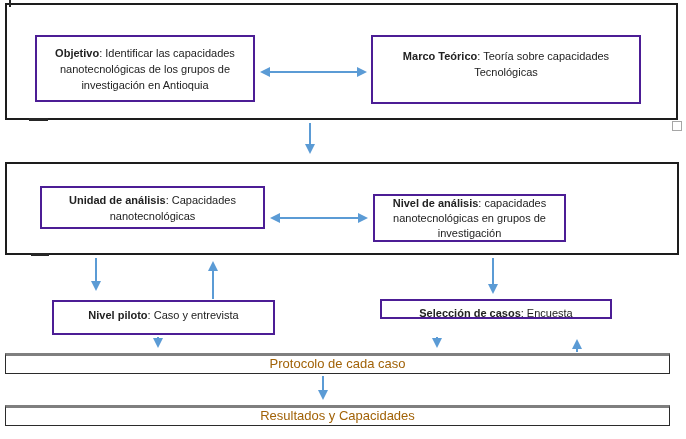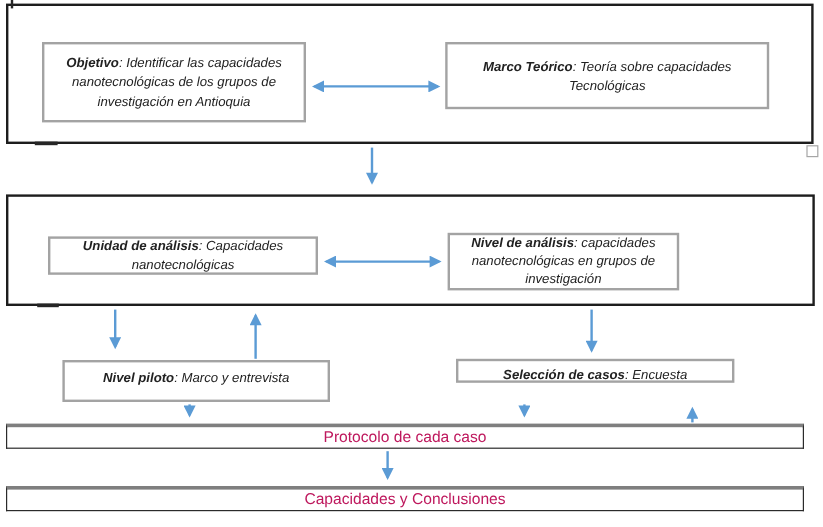--- a/index.html
+++ b/index.html
@@ -4,32 +4,32 @@
 <style>
   html,body { margin:0; padding:0; background:#fff; }
   .page {
     position:relative; width:686px; height:439px; background:#ffffff;
     font-family:"Liberation Sans", sans-serif; color:#1f1f1f; overflow:hidden;
   }
   .container {
     position:absolute; border:2px solid #1d1d1d; background:#ffffff; box-sizing:border-box;
   }
   .node {
-    position:absolute; border:2px solid #a3a3a3; background:#ffffff; box-sizing:border-box;
+    position:absolute; border:2px solid #4c1d95; background:#ffffff; box-sizing:border-box;
     font-size:11px; line-height:16px; text-align:center; color:#222222;
-    display:flex; flex-direction:column; align-items:center;font-style:italic;
+    display:flex; flex-direction:column; align-items:center;
   }
   .node .txt { display:block; padding:0 6px; }
   .v-center { justify-content:center; }
   .v-top    { justify-content:flex-start; }
   b { font-weight:700; }
   .bar {
     position:absolute; background:#ffffff; box-sizing:border-box;
     border:1px solid #2b2b2b; border-top:3px solid #7f7f7f;
-    font-size:13px; line-height:16px; text-align:center; color:#be185d;
+    font-size:13px; line-height:16px; text-align:center; color:#a16207;
   }
   .handle {
     position:absolute; width:10px; height:10px; background:#ffffff;
     border:1px solid #a6a6a6; box-sizing:border-box;
   }
   .tick { position:absolute; background:#262626; }
   svg.arrows { position:absolute; left:0; top:0; pointer-events:none; }
   .arrow-line { stroke:var(--arrow, #5B9BD5); stroke-width:2; fill:none; }
   .ah-path { fill:var(--arrow, #5B9BD5); }
 </style>
@@ -45,46 +45,46 @@
   <div class="tick" style="left:9px;  top:0px;   width:2px;  height:7px;"></div>
   <div class="tick" style="left:29px; top:118px; width:19px; height:3px;"></div>
   <div class="tick" style="left:31px; top:253px; width:18px; height:3px;"></div>
 
   <div class="handle" style="left:672px; top:121px;"></div>
 
   <div class="node v-center" style="left:35px; top:35px; width:220px; height:67px;">
     <span class="txt"><b>Objetivo</b><span>: Identificar las capacidades nanotecnológicas de los grupos de investigación en Antioquia</span></span>
   </div>
 
-  <div class="node v-top" style="left:371px; top:35px; width:270px; height:56px; padding-top:11px;">
+  <div class="node v-top" style="left:371px; top:35px; width:270px; height:69px; padding-top:11px;">
     <span class="txt"><b>Marco Teórico</b><span>: Teoría sobre capacidades Tecnológicas</span></span>
   </div>
 
-  <div class="node v-center" style="left:40px; top:197px; width:225px; height:32px;">
+  <div class="node v-center" style="left:40px; top:186px; width:225px; height:43px;">
     <span class="txt"><b>Unidad de análisis</b><span>: Capacidades nanotecnológicas</span></span>
   </div>
 
   <div class="node v-center" style="left:373px; top:194px; width:193px; height:48px; line-height:15px;">
     <span class="txt"><b>Nivel de análisis</b><span>: capacidades nanotecnológicas en grupos de investigación</span></span>
   </div>
 
   <div class="node v-top" style="left:52px; top:300px; width:223px; height:35px; padding-top:5px;">
-    <span class="txt"><b>Nivel piloto</b><span>: Marco y entrevista</span></span>
+    <span class="txt"><b>Nivel piloto</b><span>: Caso y entrevista</span></span>
   </div>
 
   <div class="node v-top" style="left:380px; top:299px; width:232px; height:20px; padding-top:4px;">
     <span class="txt"><b>Selección de casos</b><span>: Encuesta</span></span>
   </div>
 
   <div class="bar" style="left:5px; top:353px; width:665px; height:21px;">
     <span>Protocolo de cada caso</span>
   </div>
 
   <div class="bar" style="left:5px; top:405px; width:665px; height:21px;">
-    <span>Capacidades y Conclusiones</span>
+    <span>Resultados y Capacidades</span>
   </div>
 
   <svg class="arrows" width="686" height="439">
     <defs>
       <marker id="ah" viewBox="0 0 10 10" refX="8" refY="5" markerWidth="5.5" markerHeight="5" orient="auto-start-reverse">
         <path class="ah-path" d="M0,0 L10,5 L0,10 z"></path>
       </marker>
     </defs>
     <line class="arrow-line" x1="262" y1="72" x2="365" y2="72" marker-start="url(#ah)" marker-end="url(#ah)"></line>
     <line class="arrow-line" x1="310" y1="123" x2="310" y2="152" marker-end="url(#ah)"></line>

